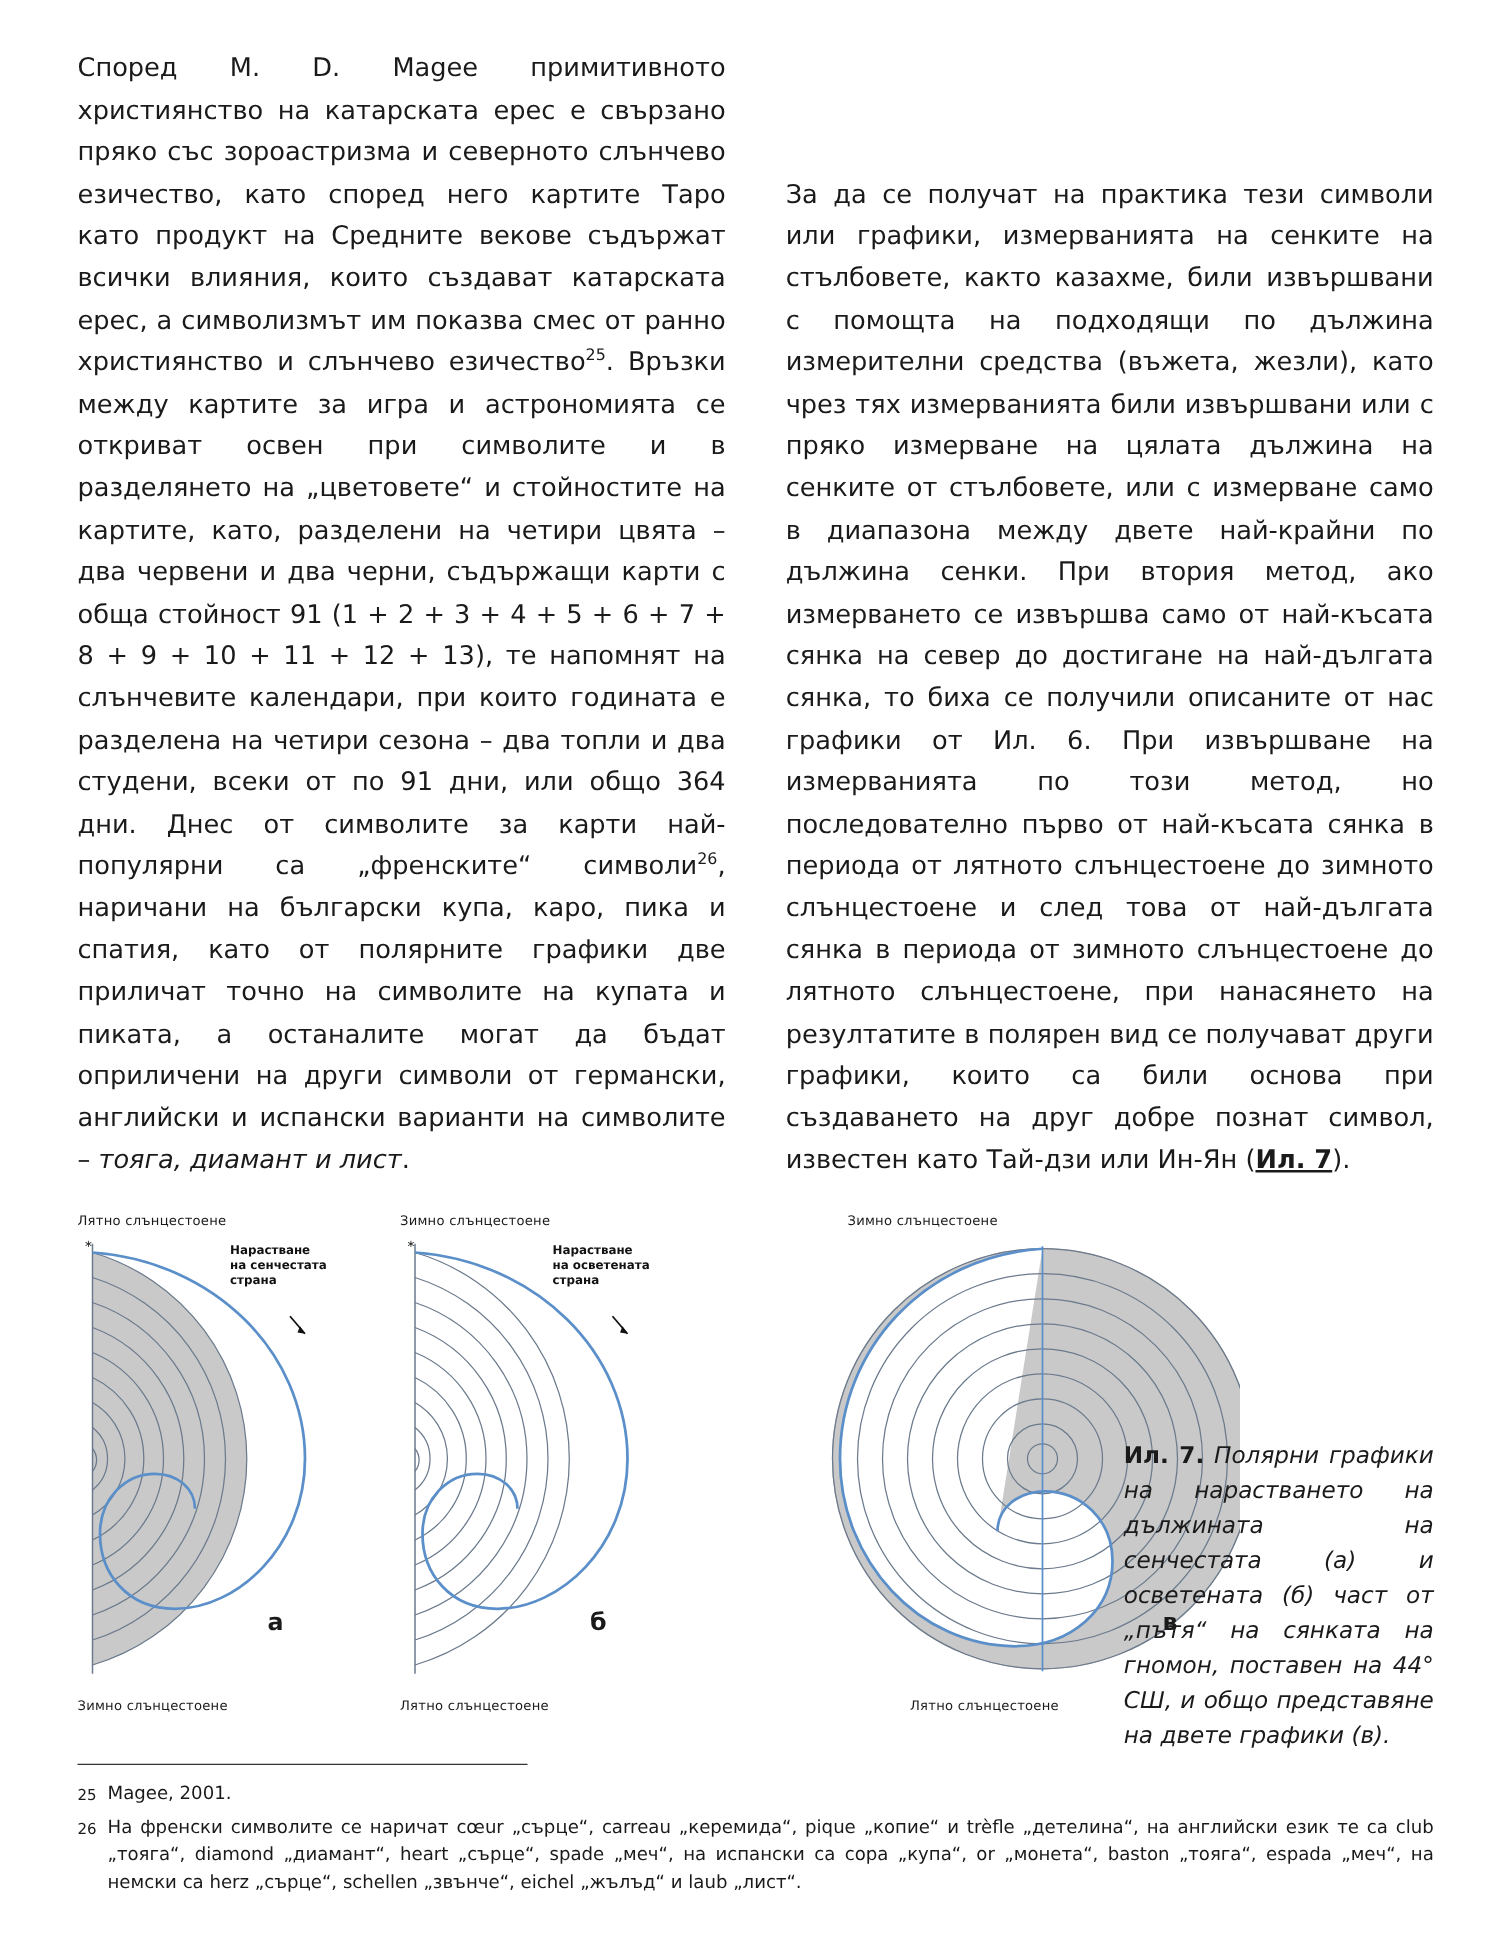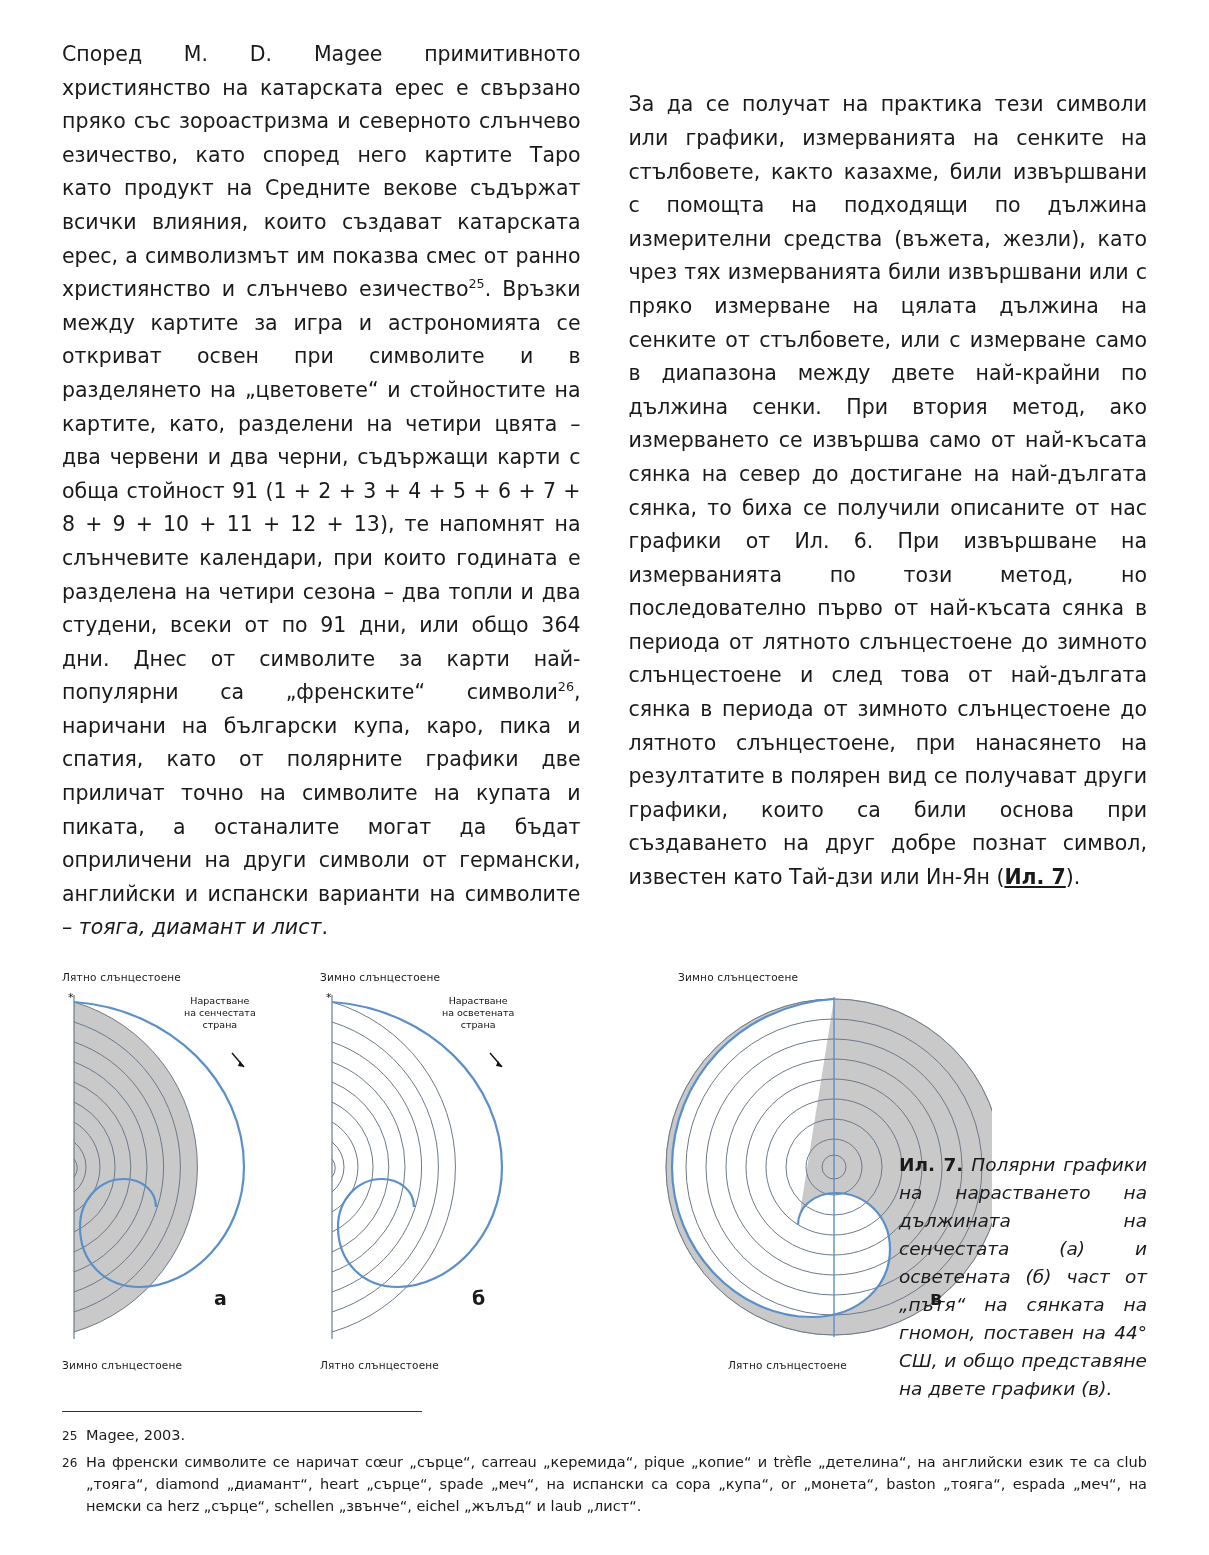--- a/index.html
+++ b/index.html
@@ -18,21 +18,21 @@
   .page {
     position: absolute;
     inset: 0;
     padding: 38px 62px 20px 62px;
     box-sizing: border-box;
   }
   
   .columns {
     display: flex;
     gap: 48px;
-    align-items: center;
+    align-items: flex-end;
   }
   .col {
     width: 520px;
     font-size: 20.5px;
     line-height: 33.6px;
     text-align: justify;
     text-justify: inter-word;
     hyphens: manual;
   }
   .col p {
@@ -72,24 +72,23 @@
   .cap-bottom { margin-top: 4px; }
   .fig-label {
     position: absolute;
     font-size: 19px;
     font-weight: bold;
   }
   .annot {
     position: absolute;
     font-size: 9.5px;
     line-height: 12px;
-    font-weight: normal;
+    font-weight: bold;
     color: #111;
     white-space: pre-line;
-    text-align: center;
   }
   
   .fig-caption {
     position: absolute;
     right: 0;
     top: 180px;
     width: 248px;
     font-size: 18.5px;
     line-height: 28px;
     font-style: italic;
@@ -238,21 +237,21 @@
 
     <div class="fig-caption"><b>Ил. 7.</b><span> Полярни графики на нарастването на дължината на сенчестата (а) и осветената (б) част от „пътя“ на сянката на гномон, поставен на 44° СШ, и общо представяне на двете графики (в).</span></div>
 
   </div>
 
   <div class="footnotes">
     <div class="fn-rule"></div>
 
     <div class="fn">
       <div class="fn-num">25</div>
-      <div class="fn-body">Magee, 2003.</div>
+      <div class="fn-body">Magee, 2001.</div>
     </div>
 
     <div class="fn">
       <div class="fn-num">26</div>
       <div class="fn-body">На френски символите се наричат cœur „сърце“, carreau „керемида“, pique „копие“ и trèfle „детелина“, на английски език те са club „тояга“, diamond „диамант“, heart „сърце“, spade „меч“, на испански са copa „купа“, or „монета“, baston „тояга“, espada „меч“, на немски са herz „сърце“, schellen „звънче“, eichel „жълъд“ и laub „лист“.</div>
     </div>
   </div>
 
 </div>
 

